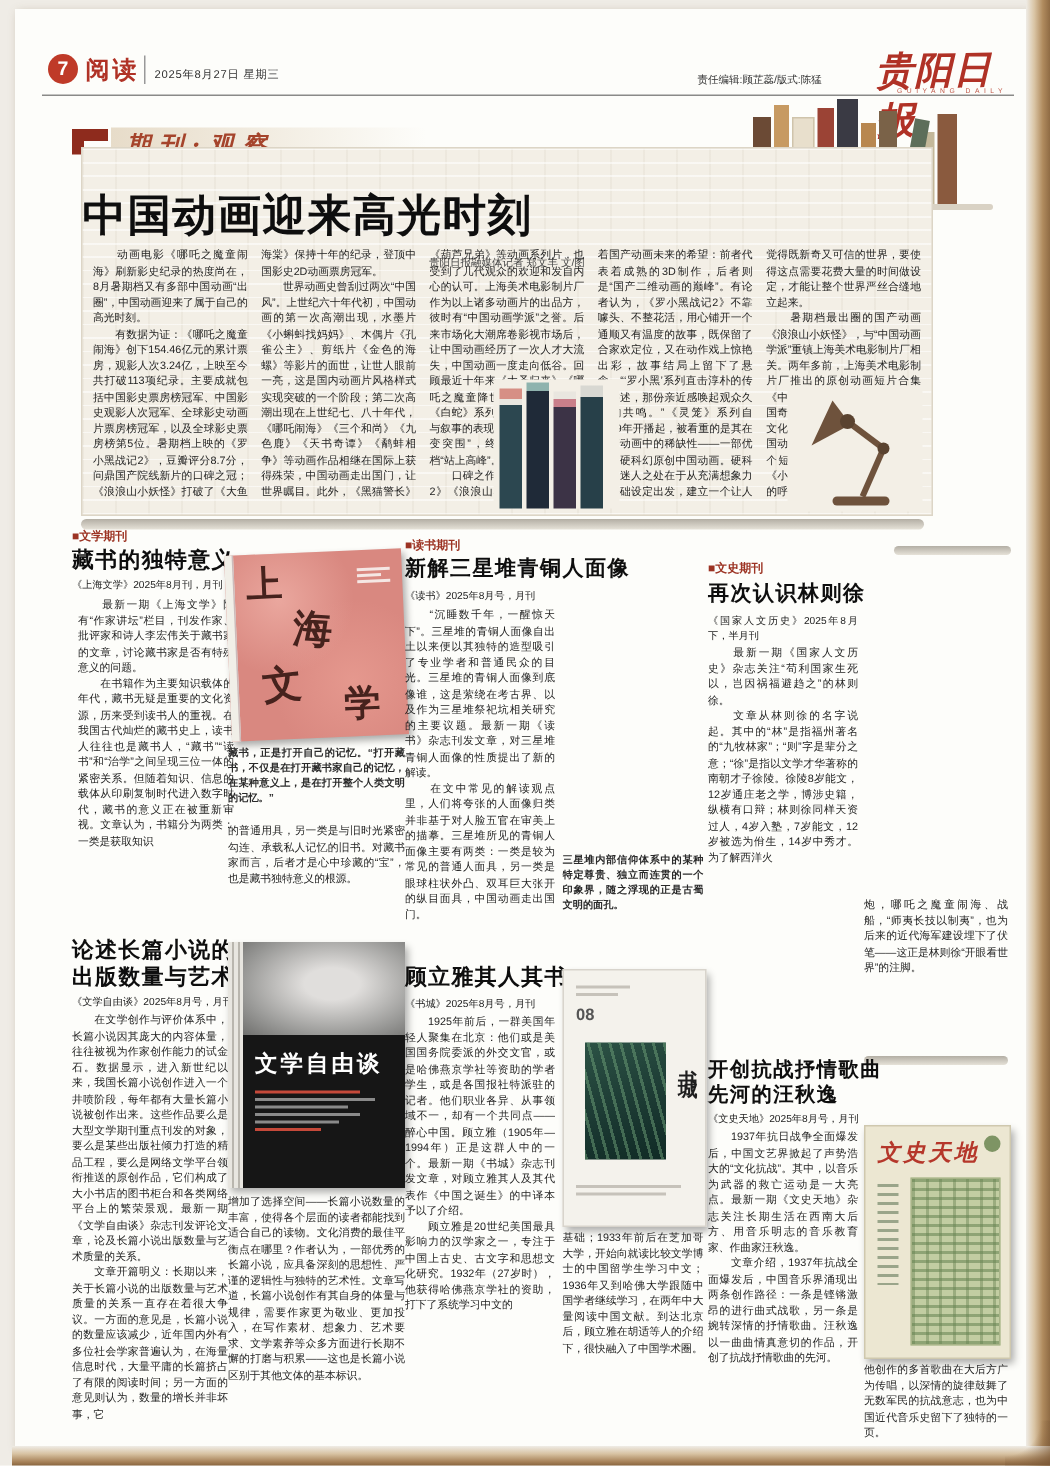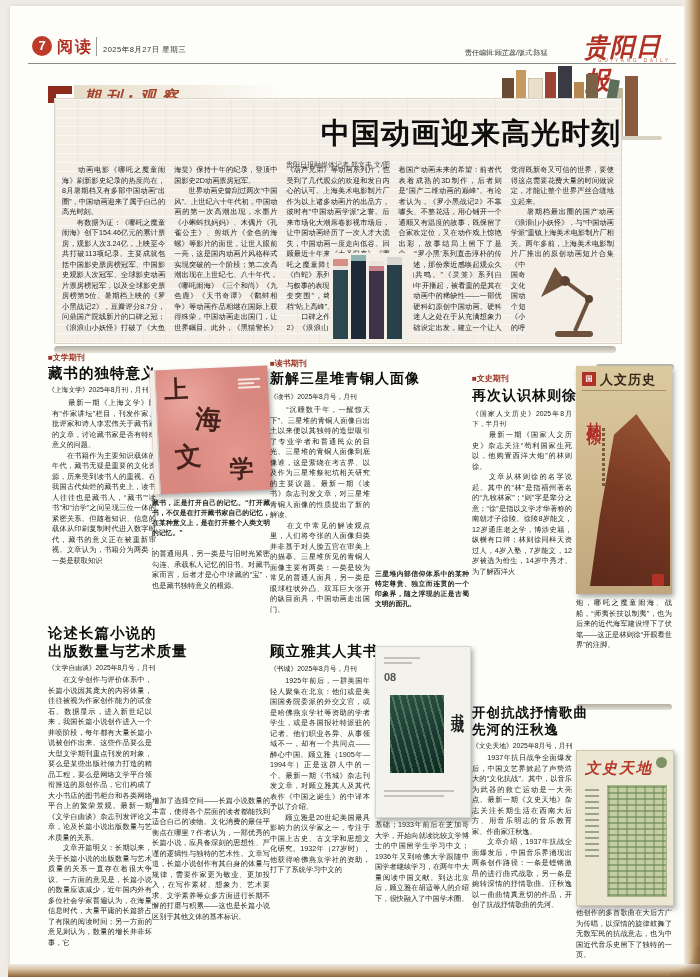--- a/index.html
+++ b/index.html
@@ -59,21 +59,21 @@
       <div style="width:10px;height:54px;background:#b8874f;"></div>
       <div style="width:12px;height:62px;background:#7a6248;"></div>
       <div style="width:10px;height:58px;background:#5d6e5a;transform:rotate(10deg);transform-origin:bottom left;"></div>
       <div style="width:11px;height:48px;background:#c4b89a;"></div>
       <div style="width:13px;height:60px;background:#8a5a3e;"></div>
     </div>
     <div style="position:absolute;bottom:0;left:0;width:160px;height:4px;background:#d9d2c4;border-radius:2px;"></div>
   </div>
 
   <div class="abs" style="left:44px;top:92px;width:566px;height:244px;background:#f3efe6;border:1px solid #dcd5c6;background-image:repeating-linear-gradient(0deg,rgba(255,255,255,.55) 0 1px,transparent 1px 9px),repeating-linear-gradient(90deg,rgba(190,180,160,.12) 0 1px,transparent 1px 22px);">
-    <div style="text-align:right;margin-top:15px;font-size:29px;" class="hl">中国动画迎来高光时刻</div>
+    <div style="text-align:left;margin-top:25px;font-size:29px;" class="hl">中国动画迎来高光时刻</div>
     <div style="text-align:center;margin-top:6px;font-size:7px;color:#444;">贵阳日报融媒体记者 郑文丰 文/图</div>
     <div class="jt body-txt" style="position:absolute;left:7px;top:66px;width:552px;height:172px;column-count:5;column-gap:9px;column-fill:auto;">　　动画电影《哪吒之魔童闹海》刷新影史纪录的热度尚在，8月暑期档又有多部中国动画“出圈”，中国动画迎来了属于自己的高光时刻。
 　　有数据为证：《哪吒之魔童闹海》创下154.46亿元的累计票房，观影人次3.24亿，上映至今共打破113项纪录。主要成就包括中国影史票房榜冠军、中国影史观影人次冠军、全球影史动画片票房榜冠军，以及全球影史票房榜第5位。暑期档上映的《罗小黑战记2》，豆瓣评分8.7分，问鼎国产院线新片的口碑之冠；《浪浪山小妖怪》打破了《大鱼海棠》保持十年的纪录，登顶中国影史2D动画票房冠军。
 　　世界动画史曾刮过两次“中国风”。上世纪六十年代初，中国动画的第一次高潮出现，水墨片《小蝌蚪找妈妈》、木偶片《孔雀公主》、剪纸片《金色的海螺》等影片的面世，让世人眼前一亮，这是国内动画片风格样式实现突破的一个阶段；第二次高潮出现在上世纪七、八十年代，《哪吒闹海》《三个和尚》《九色鹿》《天书奇谭》《鹬蚌相争》等动画作品相继在国际上获得殊荣，中国动画走出国门，让世界瞩目。此外，《黑猫警长》《葫芦兄弟》等动画系列片，也受到了几代观众的欢迎和发自内心的认可。上海美术电影制片厂作为以上诸多动画片的出品方，彼时有“中国动画学派”之誉。后来市场化大潮席卷影视市场后，让中国动画经历了一次人才大流失，中国动画一度走向低谷。回顾最近十年来《大圣归来》《哪吒之魔童降世》《大鱼海棠》《白蛇》系列等国产动画片科技与叙事的表现，国产动画正在“蜕变突围”，终于在今年的暑期档“站上高峰”。
 　　口碑之作中的《罗小黑战记2》《浪浪山小妖怪》无疑代表着国产动画未来的希望：前者代表着成熟的3D制作，后者则是“国产二维动画的巅峰”。有论者认为，《罗小黑战记2》不靠噱头、不整花活，用心铺开一个通顺又有温度的故事，既保留了合家欢定位，又在动作戏上惊艳出彩，故事结局上留下了悬念。“‘罗小黑’系列直击淳朴的传统讲述，那份亲近感唤起观众久违的共鸣。”《灵笼》系列自2019年开播起，被看重的是其在国产动画中的稀缺性——一部优秀的硬科幻原创中国动画。硬科幻的迷人之处在于从充满想象力的基础设定出发，建立一个让人觉得既新奇又可信的世界，要使得这点需要花费大量的时间做设定，才能让整个世界严丝合缝地立起来。
 　　暑期档最出圈的国产动画《浪浪山小妖怪》，与“中国动画学派”重镇上海美术电影制片厂相关。两年多前，上海美术电影制片厂推出的原创动画短片合集《中国奇谭》在网上热播，《中国奇谭》由八个根植于中国传统文化的独立故事组成，赋予了中国动画崭新的面目和可能性。八个短片中，最有观众缘的当属《小妖怪的夏天》，该片在首尾的呼应中延展成为名叫《浪浪山小妖怪》的一部电影。电影讲述了无名小猪妖联合蛤蟆精、黄鼠狼精和猩猩怪，四人一起踏上了一场假冒取经人、想赴西天取经换长生不老的冒险。两个小时的故事里，是小妖怪们一次荒诞又热血的冒险，正如很多人分析的那样，《浪浪山小妖怪》的特别之处，是在“正统”的西游故事之外，讲一个新的取经故事。
 　　以上动画电影有个相通之处：对具有世界属性和中国特性的故事，进行现代语境的解读和现代审美的设定，彰显了一个多元、包容、具有独特魅力的中国。</div>
 
     <div class="abs" style="left:274px;top:154px;width:80px;height:86px;background:#f3efe6;display:flex;align-items:flex-end;gap:3px;padding-left:4px;">
       <div style="width:15px;height:80px;background:linear-gradient(#d68f85 0 7px,#e9e6df 7px 11px,#2c4750 11px 100%);"></div>
@@ -116,20 +116,33 @@
   </div>
   <div class="abs jt" style="left:142px;top:492px;width:118px;height:48px;font-size:6.8px;font-weight:600;color:#2a2a2a;line-height:1.45;">藏书，正是打开自己的记忆。“打开藏书，不仅是在打开藏书家自己的记忆，在某种意义上，是在打开整个人类文明的记忆。”</div>
   <div class="abs jt body-txt" style="left:142px;top:543px;width:118px;height:76px;">的普通用具，另一类是与旧时光紧密勾连、承载私人记忆的旧书。对藏书家而言，后者才是心中珍藏的“宝”，也是藏书独特意义的根源。</div>
 
   <div class="abs hl" style="left:38px;top:618px;font-size:14.5px;">论述长篇小说的</div>
   <div class="abs hl" style="left:38px;top:636px;font-size:14.5px;">出版数量与艺术质量</div>
   <div class="abs src" style="left:38px;top:657px;">《文学自由谈》2025年8月号，月刊</div>
   <div class="abs jt body-txt" style="left:38px;top:669px;width:104px;height:290px;">　　在文学创作与评价体系中，长篇小说因其庞大的内容体量，往往被视为作家创作能力的试金石。数据显示，进入新世纪以来，我国长篇小说创作进入一个井喷阶段，每年都有大量长篇小说被创作出来。这些作品要么是大型文学期刊重点刊发的对象，要么是某些出版社倾力打造的精品工程，要么是网络文学平台领衔推送的原创作品，它们构成了大小书店的图书柜台和各类网络平台上的繁荣景观。最新一期《文学自由谈》杂志刊发评论文章，论及长篇小说出版数量与艺术质量的关系。
 　　文章开篇明义：长期以来，关于长篇小说的出版数量与艺术质量的关系一直存在着很大争议。一方面的意见是，长篇小说的数量应该减少，近年国内外有多位社会学家普遍认为，在海量信息时代，大量平庸的长篇挤占了有限的阅读时间；另一方面的意见则认为，数量的增长并非坏事，它</div>
 
+  <div class="abs cover" style="left:142px;top:622px;width:118px;height:164px;background:#161616;">
+    <div class="abs" style="left:0;top:0;width:10px;height:100%;background:repeating-linear-gradient(90deg,#e8e6e0 0 3px,#b9b6ae 3px 4px);"></div>
+    <div class="abs" style="left:10px;top:0;width:108px;height:62px;background:radial-gradient(ellipse at 55% 45%,#e0dedc 0 22%,#9a9a98 70%,#6f6f6d 100%);"></div>
+    <div class="abs" style="left:18px;top:72px;font-size:15px;font-weight:900;color:#fff;letter-spacing:2px;font-family:'DejaVu Sans',sans-serif;">文学自由谈</div>
+    <div class="abs" style="left:18px;top:96px;width:80px;">
+      <div style="height:2px;background:#c5493a;margin:3px 0;width:70px;"></div>
+      <div style="height:2px;background:#8a8a8a;margin:3px 0;"></div>
+      <div style="height:2px;background:#8a8a8a;margin:3px 0;width:62px;"></div>
+      <div style="height:2px;background:#8a8a8a;margin:3px 0;width:70px;"></div>
+      <div style="height:2px;background:#8a8a8a;margin:3px 0;width:56px;"></div>
+      <div style="height:2px;background:#c5493a;margin:3px 0;width:44px;"></div>
+    </div>
+  </div>
   <div class="abs jt body-txt" style="left:142px;top:790px;width:118px;height:168px;">增加了选择空间——长篇小说数量的丰富，使得各个层面的读者都能找到适合自己的读物。文化消费的最佳平衡点在哪里？作者认为，一部优秀的长篇小说，应具备深刻的思想性、严谨的逻辑性与独特的艺术性。文章写道，长篇小说创作有其自身的体量与规律，需要作家更为敬业、更加投入，在写作素材、想象力、艺术要求、文学素养等众多方面进行长期不懈的打磨与积累——这也是长篇小说区别于其他文体的基本标识。</div>
 
   <div class="abs seclabel" style="left:260px;top:352px;">■读书期刊</div>
   <div class="abs hl" style="left:260px;top:364px;font-size:14px;">新解三星堆青铜人面像</div>
   <div class="abs src" style="left:260px;top:386px;">《读书》2025年8月号，月刊</div>
   <div class="abs jt body-txt" style="left:260px;top:399px;width:100px;height:236px;">　　“沉睡数千年，一醒惊天下”。三星堆的青铜人面像自出土以来便以其独特的造型吸引了专业学者和普通民众的目光。三星堆的青铜人面像到底像谁，这是萦绕在考古界、以及作为三星堆祭祀坑相关研究的主要议题。最新一期《读书》杂志刊发文章，对三星堆青铜人面像的性质提出了新的解读。
 　　在文中常见的解读观点里，人们将夸张的人面像归类并非基于对人脸五官在审美上的描摹。三星堆所见的青铜人面像主要有两类：一类是较为常见的普通人面具，另一类是眼球柱状外凸、双耳巨大张开的纵目面具，中国动画走出国门。</div>
 
   <div class="abs jt" style="left:365px;top:563px;width:94px;height:58px;font-size:6.8px;font-weight:600;color:#2a2a2a;line-height:1.45;">三星堆内部信仰体系中的某种特定尊贵、独立而连贯的一个印象界，随之浮现的正是古蜀文明的面孔。</div>
 
@@ -151,32 +164,23 @@
     <div class="abs" style="left:8px;top:140px;width:78px;">
       <div class="tline" style="width:70px;"></div>
       <div class="tline" style="width:60px;"></div>
     </div>
   </div>
   <div class="abs jt body-txt" style="left:365px;top:814px;width:94px;height:145px;">基础；1933年前后在芝加哥大学，开始向就读比较文学博士的中国留学生学习中文；1936年又到哈佛大学跟随中国学者继续学习，在两年中大量阅读中国文献。到达北京后，顾立雅在胡适等人的介绍下，很快融入了中国学术圈。</div>
 
   <div class="abs seclabel" style="left:462px;top:367px;">■文史期刊</div>
   <div class="abs hl" style="left:462px;top:381px;font-size:14px;">再次认识林则徐</div>
   <div class="abs src jt" style="left:462px;top:403px;width:100px;height:18px;white-space:normal;">《国家人文历史》2025年8月下，半月刊</div>
-  <div class="abs jt body-txt" style="left:462px;top:424px;width:100px;height:272px;">　　最新一期《国家人文历史》杂志关注“苟利国家生死以，他购置西洋大炮”的林则徐。
+  <div class="abs jt body-txt" style="left:462px;top:424px;width:100px;height:272px;">　　最新一期《国家人文历史》杂志关注“苟利国家生死以，岂因祸福避趋之”的林则徐。
 　　文章从林则徐的名字说起。其中的“林”是指福州著名的“九牧林家”；“则”字是辈分之意；“徐”是指以文学才华著称的南朝才子徐陵。徐陵8岁能文，12岁通庄老之学，博涉史籍，纵横有口辩；林则徐同样天资过人，4岁入塾，7岁能文，12岁被选为佾生，14岁中秀才。为了解西洋火</div>
 
-  <div class="abs cover" style="left:566px;top:360px;width:96px;height:228px;background:linear-gradient(180deg,#dcca9f 0%,#cdb489 60%,#c0a67c 100%);">
-    <div class="abs" style="left:6px;top:6px;width:14px;height:14px;background:#b03226;color:#fff;font-size:7px;line-height:14px;text-align:center;font-weight:bold;">国</div>
-    <span class="abs" style="left:24px;top:5px;font-size:13px;font-weight:900;font-family:'DejaVu Serif',serif;color:#38281a;letter-spacing:1px;">人文历史</span>
-    <div class="abs" style="left:6px;top:24px;width:84px;height:1px;background:#a89067;"></div>
-    <div class="abs" style="left:14px;top:48px;width:80px;height:172px;clip-path:polygon(30% 12%,58% 0%,100% 28%,100% 100%,0% 100%,12% 60%);background:linear-gradient(200deg,#9a5634 0%,#7a3a24 45%,#5c2a1a 100%);"></div>
-    <div class="abs" style="left:8px;top:44px;writing-mode:vertical-rl;font-size:15px;font-weight:900;color:#b03226;letter-spacing:4px;font-family:'DejaVu Serif',serif;text-shadow:0 0 2px rgba(255,255,255,.5);">林则徐</div>
-    <div class="abs" style="left:26px;top:60px;writing-mode:vertical-rl;width:3px;height:60px;background:repeating-linear-gradient(0deg,#7a5a3a 0 3px,transparent 3px 5px);"></div>
-    <div class="abs" style="right:8px;bottom:8px;width:12px;height:12px;background:#b03226;border-radius:2px;"></div>
-  </div>
   <div class="abs jt body-txt" style="left:566px;top:592px;width:96px;height:102px;">炮，哪吒之魔童闹海、战船，“师夷长技以制夷”，也为后来的近代海军建设埋下了伏笔——这正是林则徐“开眼看世界”的注脚。</div>
 
   <div class="abs shadowbar" style="left:566px;top:698px;width:96px;height:6px;"></div>
   <div class="abs hl" style="left:462px;top:698px;font-size:13.5px;">开创抗战抒情歌曲</div>
   <div class="abs hl" style="left:462px;top:715px;font-size:13.5px;">先河的汪秋逸</div>
   <div class="abs src" style="left:462px;top:735px;">《文史天地》2025年8月号，月刊</div>
   <div class="abs jt body-txt" style="left:462px;top:747px;width:100px;height:212px;">　　1937年抗日战争全面爆发后，中国文艺界掀起了声势浩大的“文化抗战”。其中，以音乐为武器的救亡运动是一大亮点。最新一期《文史天地》杂志关注长期生活在西南大后方、用音乐明志的音乐教育家、作曲家汪秋逸。
 　　文章介绍，1937年抗战全面爆发后，中国音乐界涌现出两条创作路径：一条是铿锵激昂的进行曲式战歌，另一条是婉转深情的抒情歌曲。汪秋逸以一曲曲情真意切的作品，开创了抗战抒情歌曲的先河。</div>
 
   <div class="abs cover" style="left:566px;top:744px;width:96px;height:154px;background:#ece7d2;border:1px solid #cfc8ae;">

